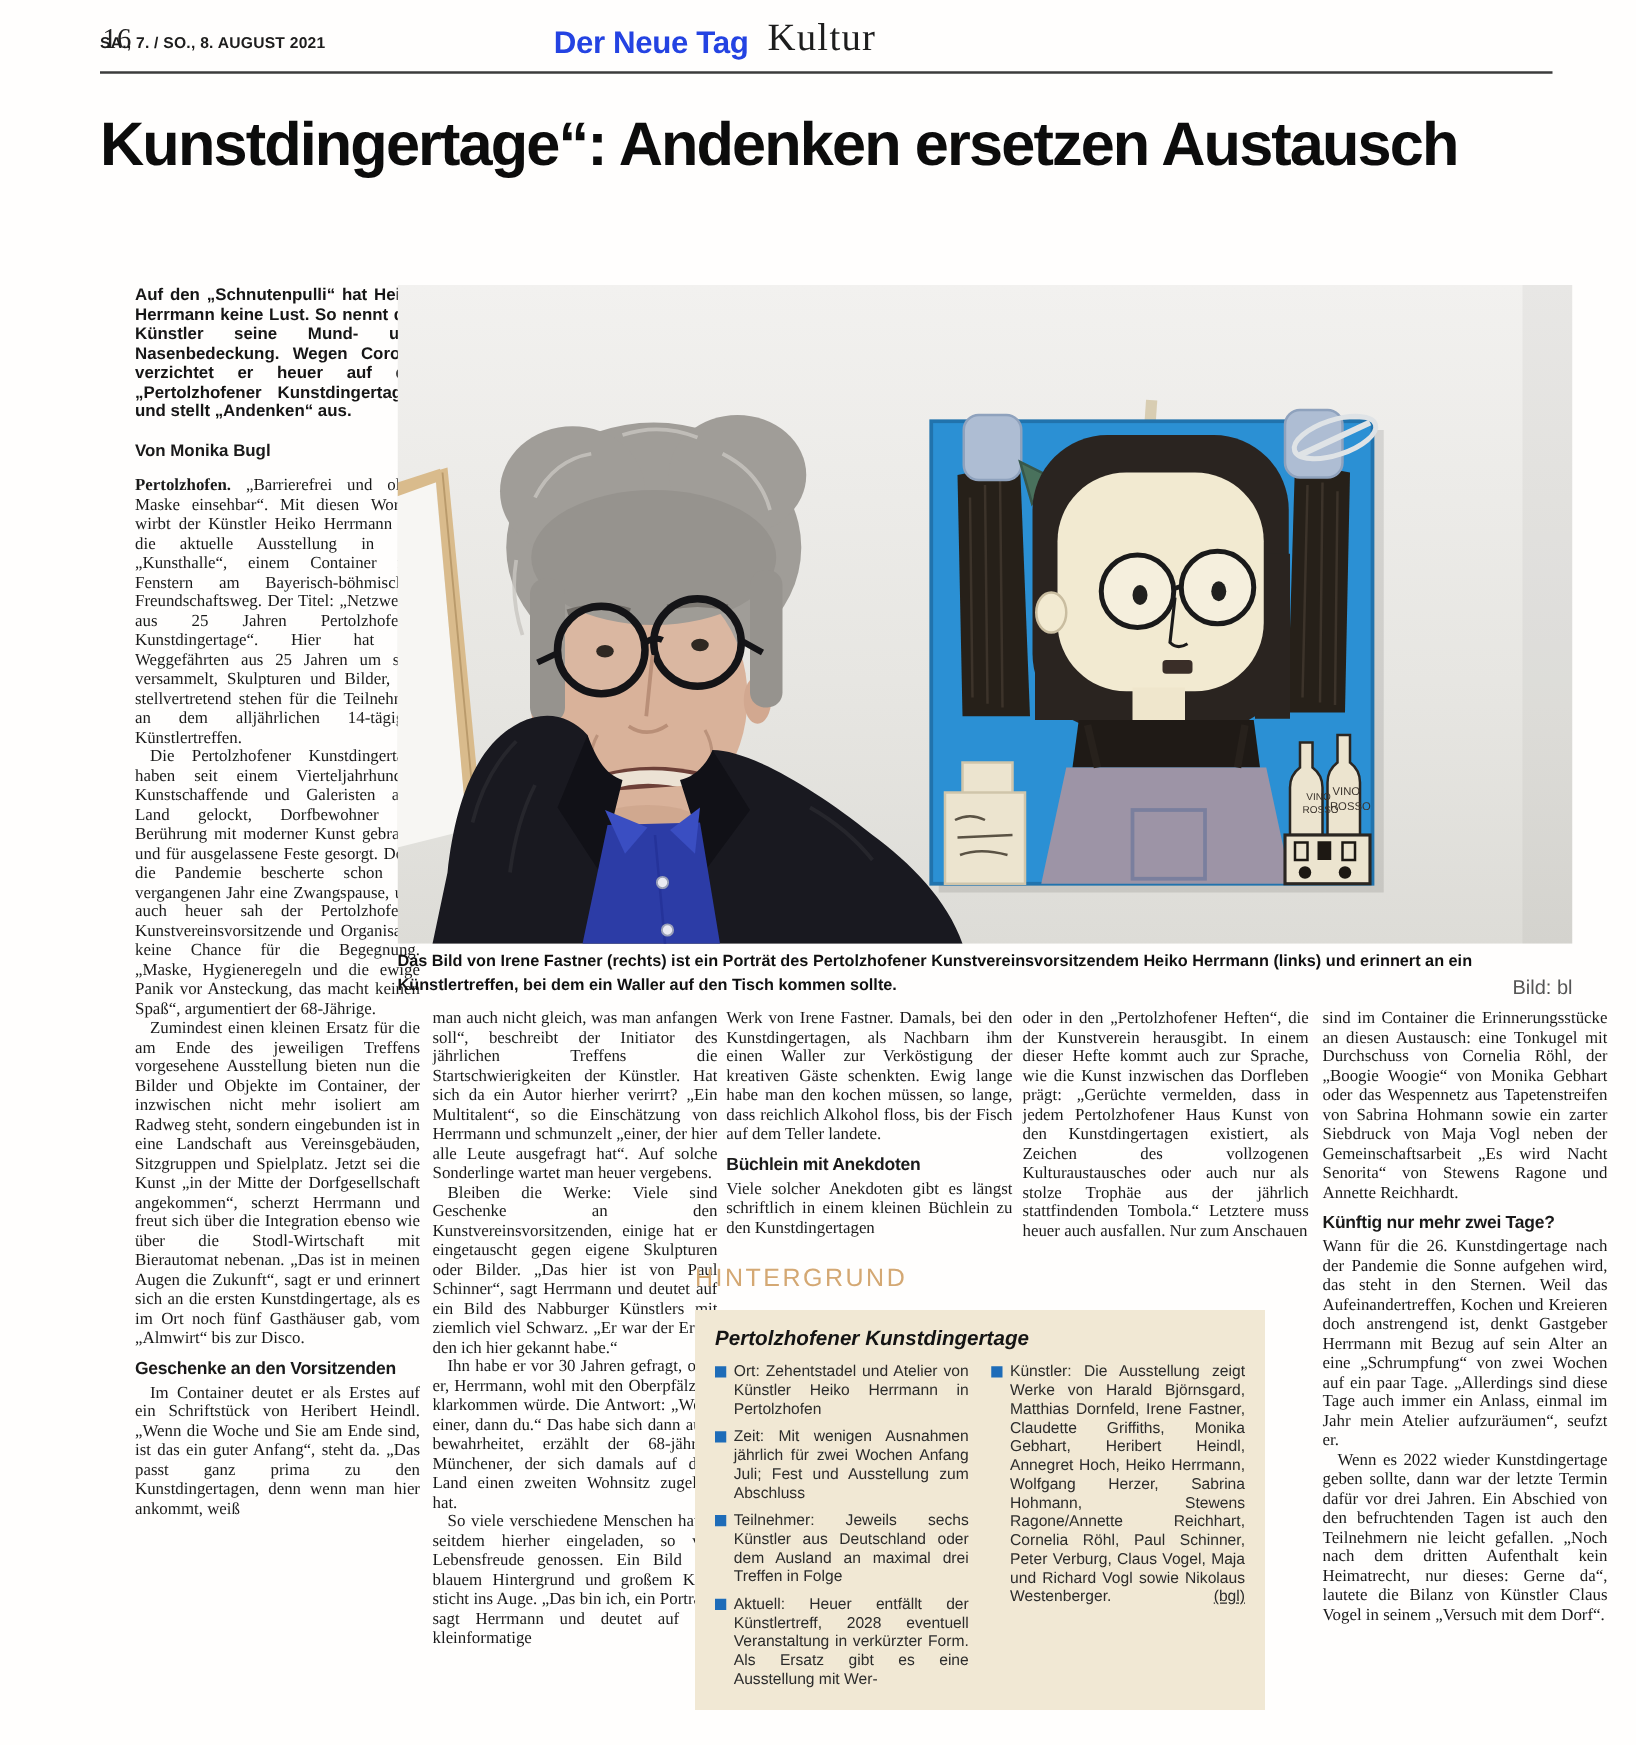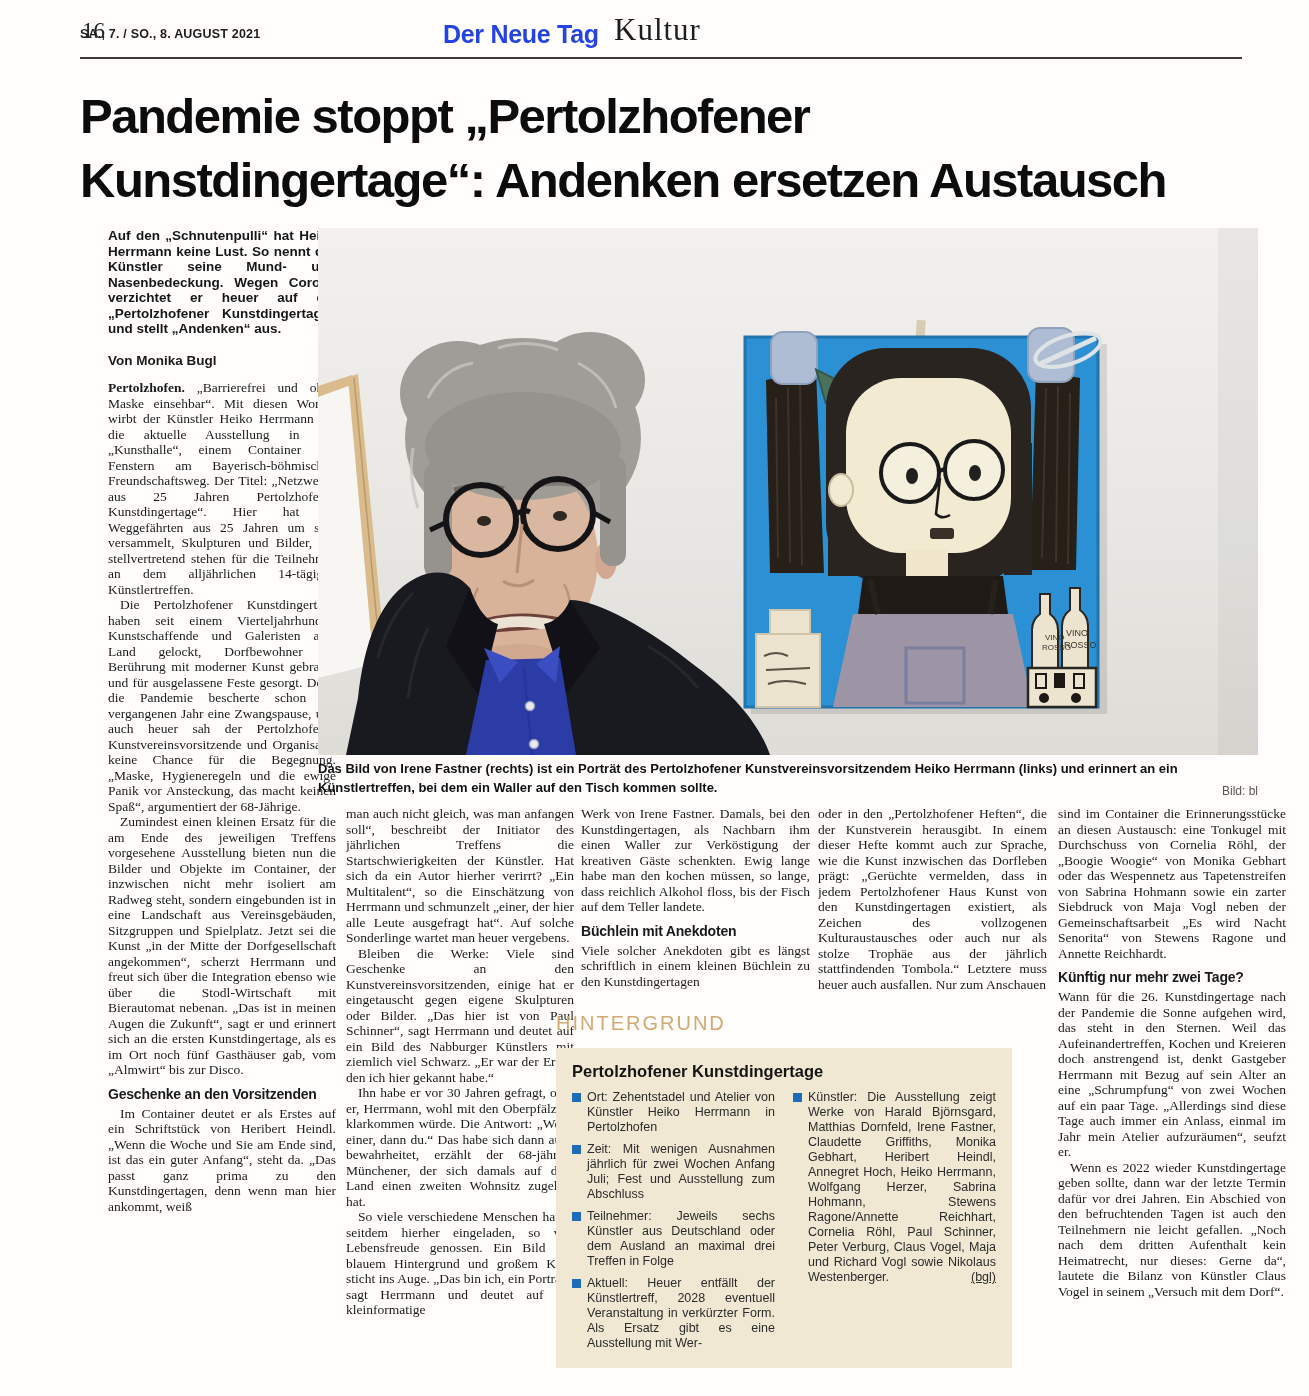--- a/index.html
+++ b/index.html
@@ -31,47 +31,46 @@
   .byline { font-weight:bold; font-size:13px; margin:16px 0 12px; }
   .body p { font-family:"Liberation Serif", serif; font-size:13.5px; line-height:15.5px; text-align:justify; }
   .body p.ind { text-indent:12px; }
   .dateline { font-weight:bold; }
   h3.sub { font-size:14px; font-weight:bold; letter-spacing:-0.2px; margin:8px 0 4px; }
 
   
   .photo { position:absolute; left:318px; top:228px; width:940px; height:527px; }
   .caption { position:absolute; left:318px; top:760px; width:940px; height:42px;
              font-weight:bold; font-size:13px; line-height:18.5px; color:#111; }
-  .credit  { position:absolute; right:0; bottom:2px; font-weight:normal; font-size:12px; color:#555; }
+  .credit  { position:absolute; right:0; bottom:2px; font-weight:normal; font-size:16px; color:#555; }
 
   
   .kicker  { position:absolute; left:556px; top:1012px; font-weight:normal; font-size:20px; letter-spacing:2px; color:#d4a873; }
   .infobox { position:absolute; left:556px; top:1048px; width:456px; height:320px; background:#f1e8d4;
              padding:14px 16px 10px; overflow:hidden; }
-  .infobox h2 { font-size:16.5px; font-weight:bold; color:#141414; margin-bottom:9px; }
+  .infobox h2 { font-size:16.5px; font-weight:bold; color:#141414; margin-bottom:9px;font-style:italic; }
   .bcols { display:flex; gap:18px; }
   .bcol  { width:203px; }
   .bcol .item, .bcol .cont { position:relative; padding-left:15px; font-size:12.5px; line-height:15px;
                              text-align:justify; color:#2b2b2b; margin-bottom:7px; }
   .sq { position:absolute; left:0; top:3px; width:9px; height:9px; background:#1e6cb8; }
   .sign { float:right;text-decoration:underline; }
 </style>
 </head>
 <body>
 
 <div class="page">
 
   <div class="pagenum">16</div>
   <div class="brand">Der Neue Tag</div>
   <div class="section">Kultur</div>
   <div class="issue">SA., 7. / SO., 8. AUGUST 2021</div>
   <div class="rule"></div>
 
   <h1 class="headline">
-    <span>Pandemie stoppt „Pertolzhofener</span>
     <span>Kunstdingertage“: Andenken ersetzen Austausch</span>
   </h1>
 
   <section class="col col1 body">
     <p class="lead" style="font-family:'Liberation Sans',sans-serif;">Auf den „Schnutenpulli“ hat Heiko Herrmann keine Lust. So nennt der Künstler seine Mund- und Nasenbedeckung. Wegen Corona verzichtet er heuer auf die „Pertolzhofener Kunstdingertage“ und stellt „Andenken“ aus.</p>
     <p class="byline" style="font-family:'Liberation Sans',sans-serif;">Von Monika Bugl</p>
     <p><span class="dateline">Pertolzhofen.</span> <span>„Barrierefrei und ohne Maske einsehbar“. Mit diesen Worten wirbt der Künstler Heiko Herrmann für die aktuelle Ausstellung in der „Kunsthalle“, einem Container mit Fenstern am Bayerisch-böhmischen Freundschaftsweg. Der Titel: „Netzwerke aus 25 Jahren Pertolzhofener Kunstdingertage“. Hier hat er Weggefährten aus 25 Jahren um sich versammelt, Skulpturen und Bilder, die stellvertretend stehen für die Teilnehmer an dem alljährlichen 14-tägigen Künstlertreffen.</span></p>
     <p class="ind">Die Pertolzhofener Kunstdingertage haben seit einem Vierteljahrhundert Kunstschaffende und Galeristen aufs Land gelockt, Dorfbewohner in Berührung mit moderner Kunst gebracht und für ausgelassene Feste gesorgt. Doch die Pandemie bescherte schon im vergangenen Jahr eine Zwangspause, und auch heuer sah der Pertolzhofener Kunstvereinsvorsitzende und Organisator keine Chance für die Begegnung. „Maske, Hygieneregeln und die ewige Panik vor Ansteckung, das macht keinen Spaß“, argumentiert der 68-Jährige.</p>
     <p class="ind">Zumindest einen kleinen Ersatz für die am Ende des jeweiligen Treffens vorgesehene Ausstellung bieten nun die Bilder und Objekte im Container, der inzwischen nicht mehr isoliert am Radweg steht, sondern eingebunden ist in eine Landschaft aus Vereinsgebäuden, Sitzgruppen und Spielplatz. Jetzt sei die Kunst „in der Mitte der Dorfgesellschaft angekommen“, scherzt Herrmann und freut sich über die Integration ebenso wie über die Stodl-Wirtschaft mit Bierautomat nebenan. „Das ist in meinen Augen die Zukunft“, sagt er und erinnert sich an die ersten Kunstdingertage, als es im Ort noch fünf Gasthäuser gab, vom „Almwirt“ bis zur Disco.</p>
     <h3 class="sub">Geschenke an den Vorsitzenden</h3>

